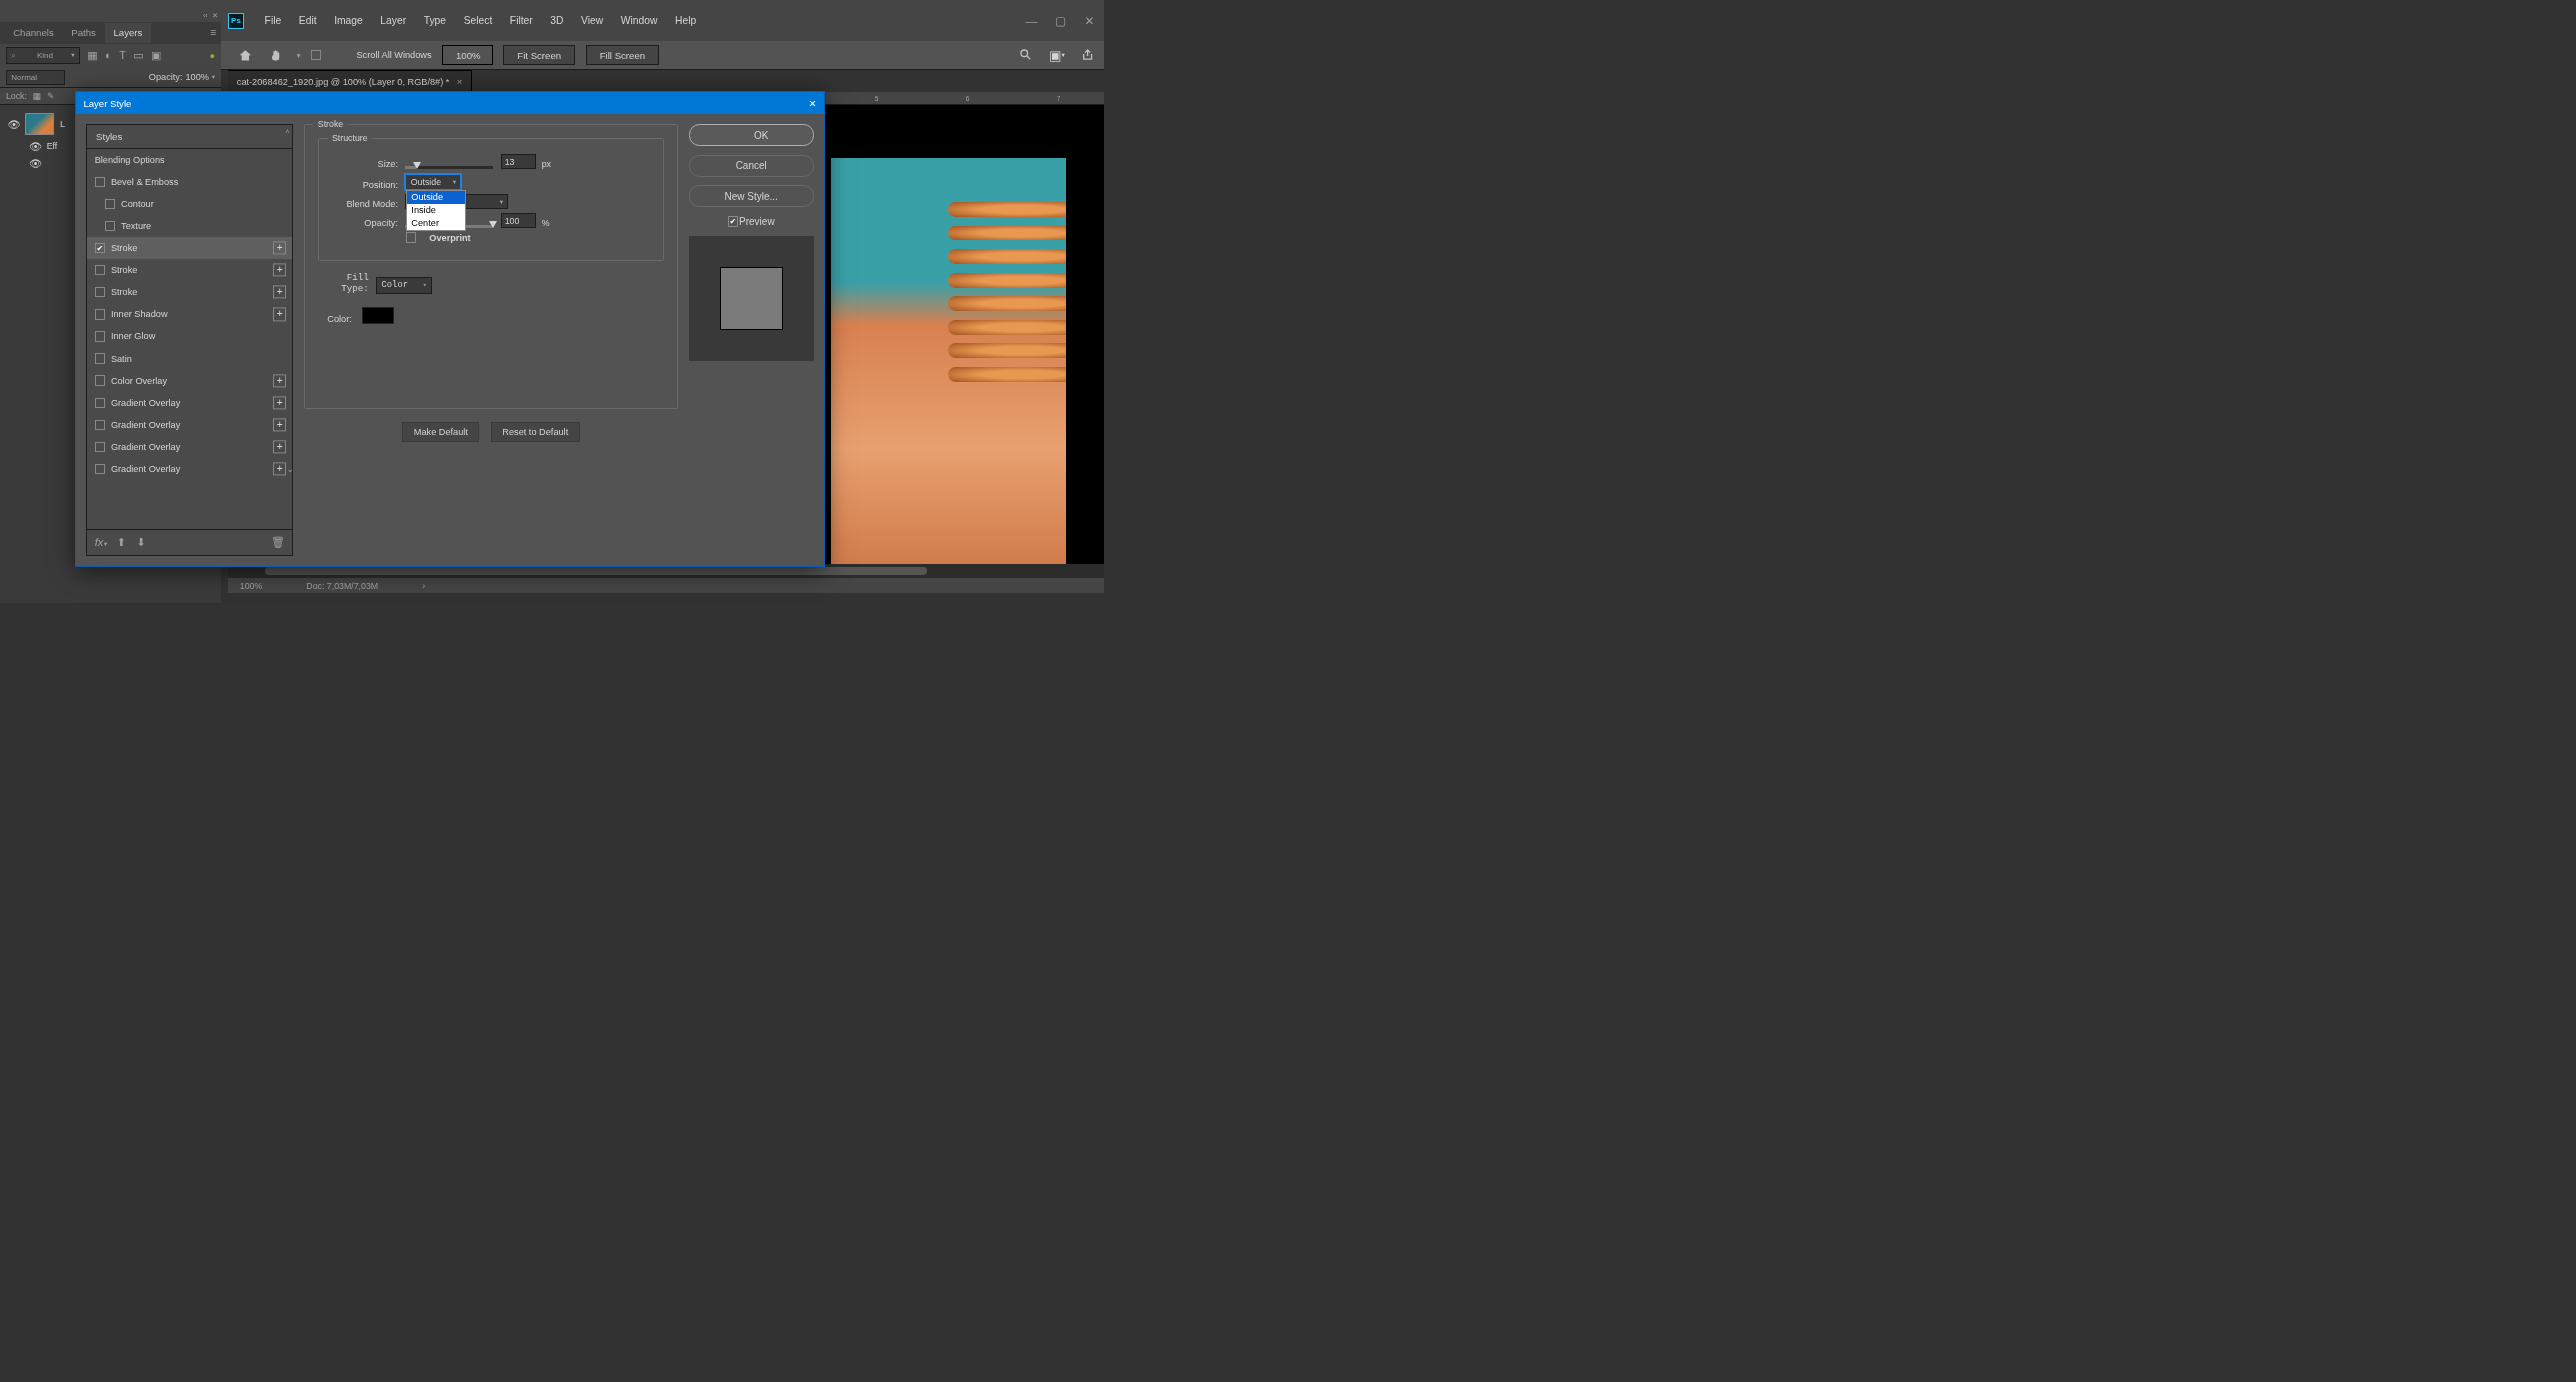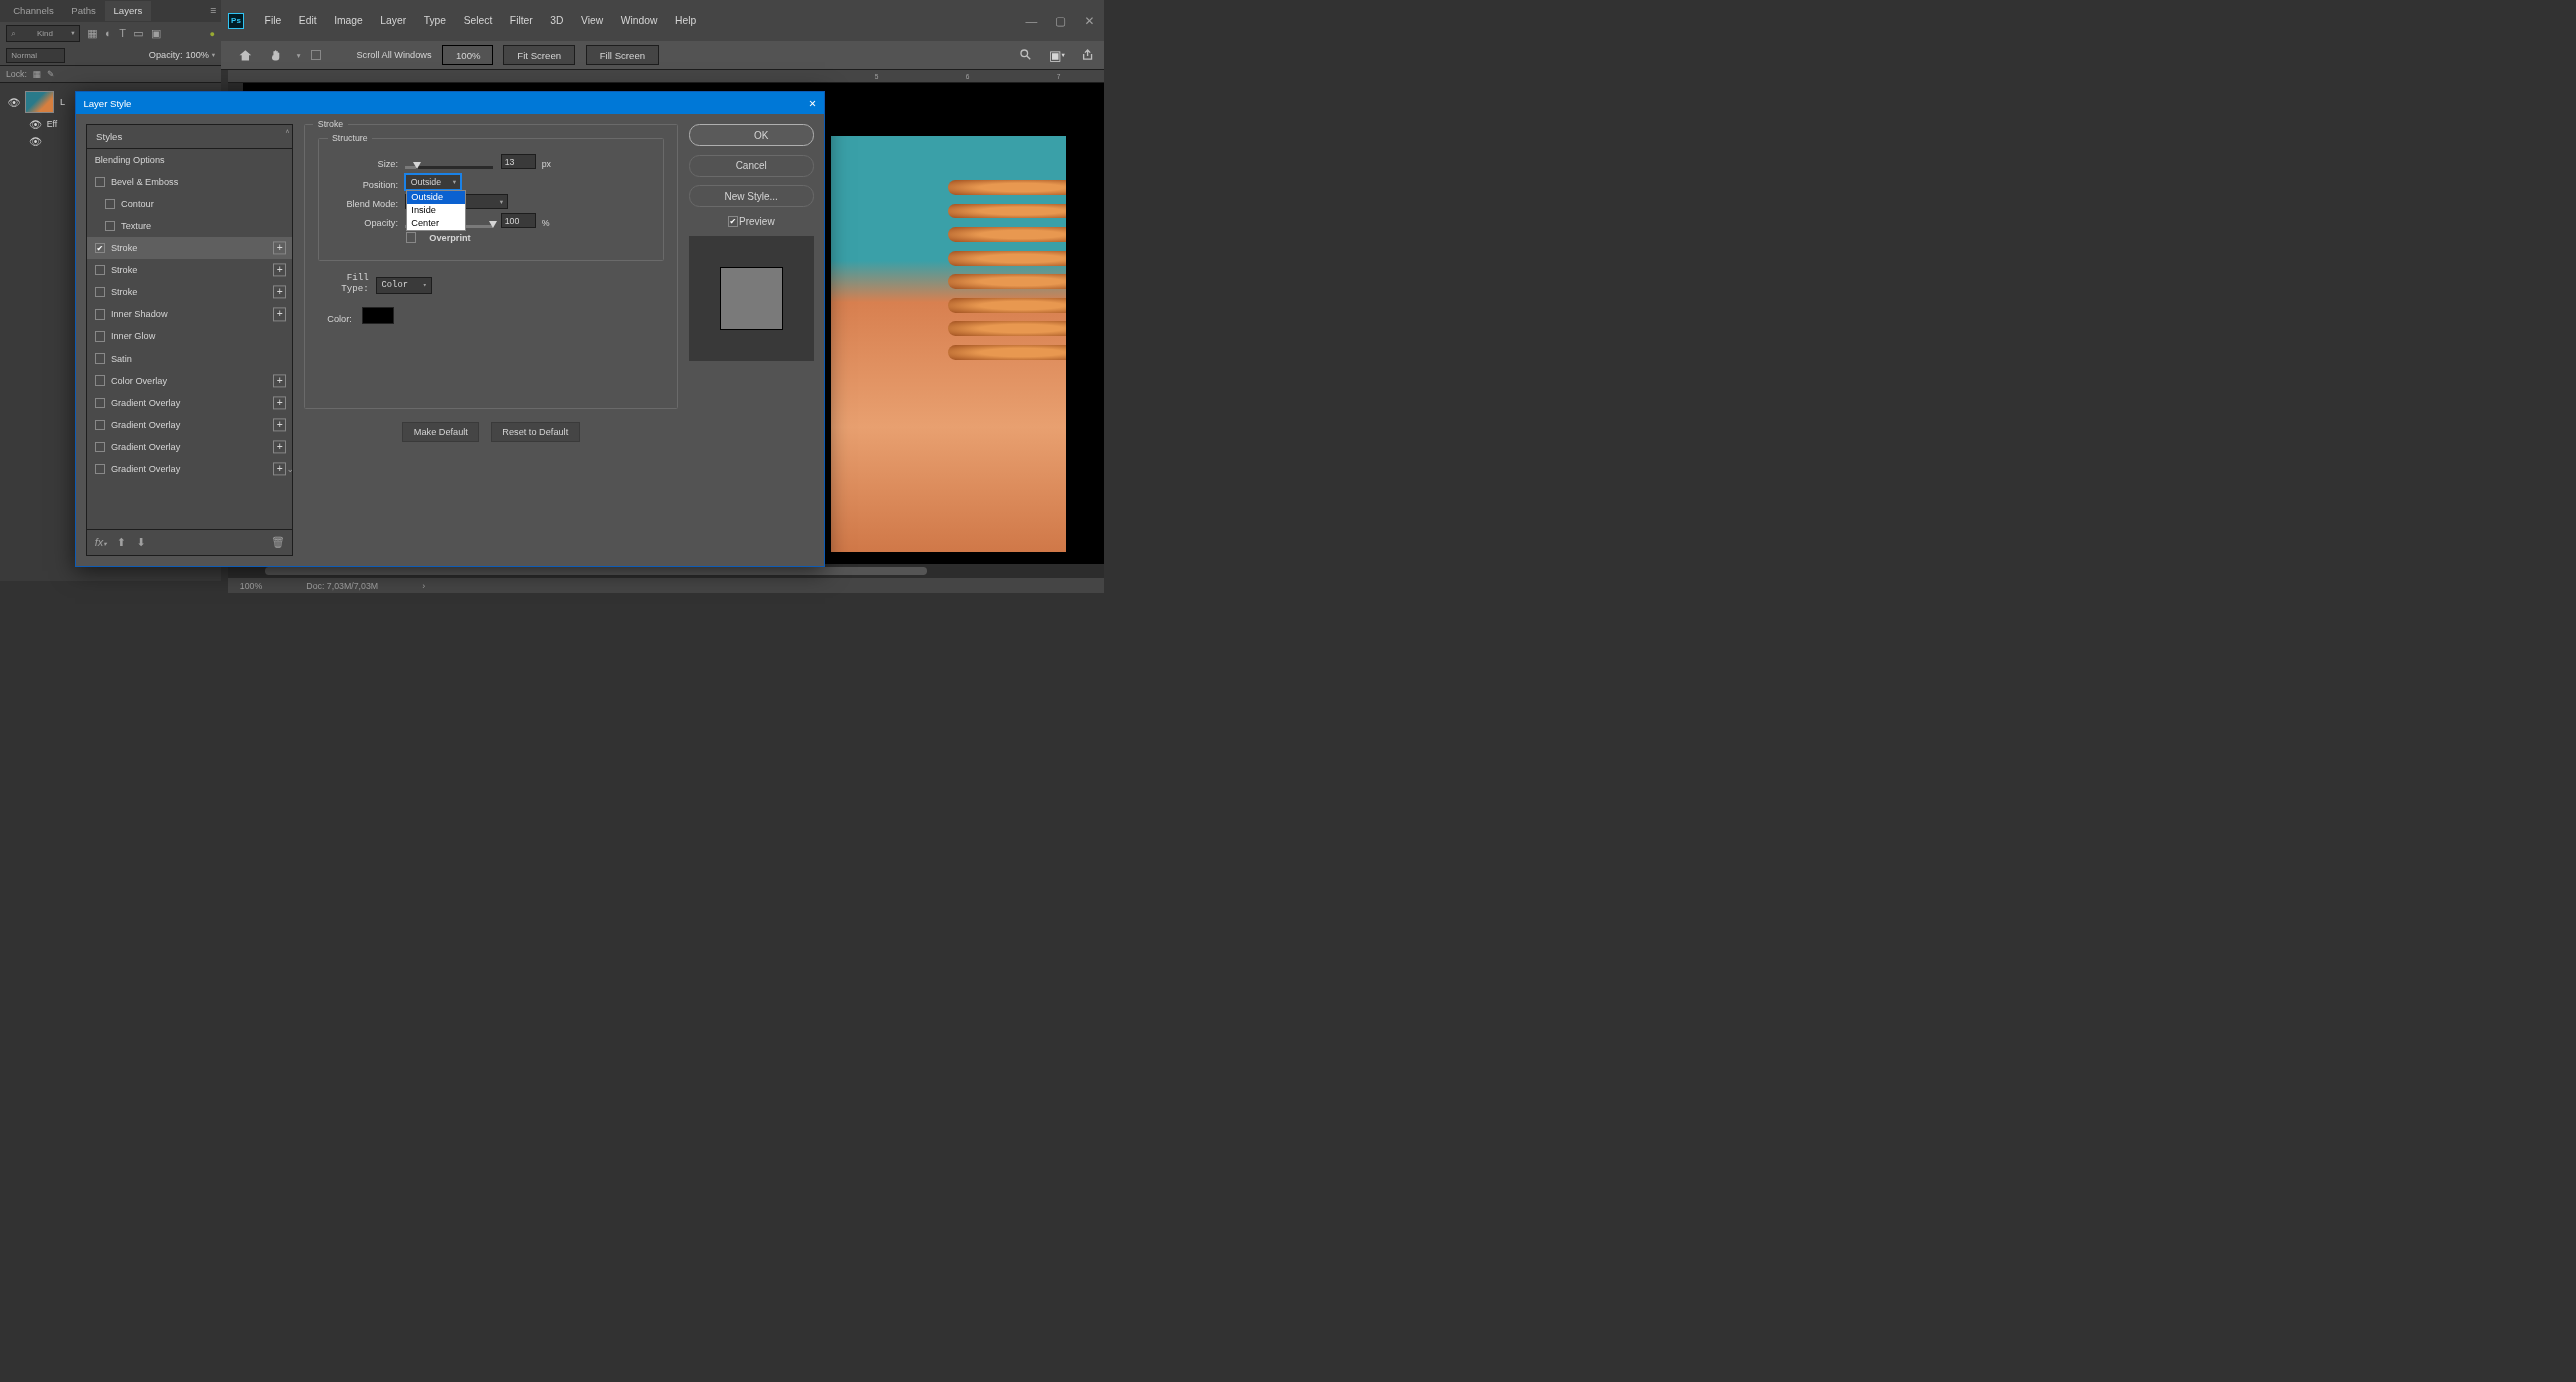--- a/index.html
+++ b/index.html
@@ -541,20 +541,26 @@
       </span>
       <span class="opt-icon">▣<span style="font-size:6.6px;">▾</span></span>
       <span class="opt-icon">
         <svg width="13.2" height="13.2" viewBox="0 0 20 20">
             <path d="M4 9 V17 H16 V9 M10 3 V12 M6 7 L10 3 L14 7" stroke="#bfbfbf" stroke-width="2" fill="none"></path>
           </svg>
       </span>
     </div>
   </div>
 
+  <div class="doctabbar">
+    <div class="doctab">
+      <span>cat-2068462_1920.jpg @ 100% (Layer 0, RGB/8#) *</span>
+      <span class="close">×</span>
+    </div>
+  </div>
 
   <div class="body">
 
     <div class="left-panel">
       <div class="panel-topcontrols">‹‹ &nbsp;✕</div>
       <div class="panel-tabs">
         <div class="panel-tab">Channels</div>
         <div class="panel-tab">Paths</div>
         <div class="panel-tab active">Layers</div>
         <div class="panel-menu">≡</div>

